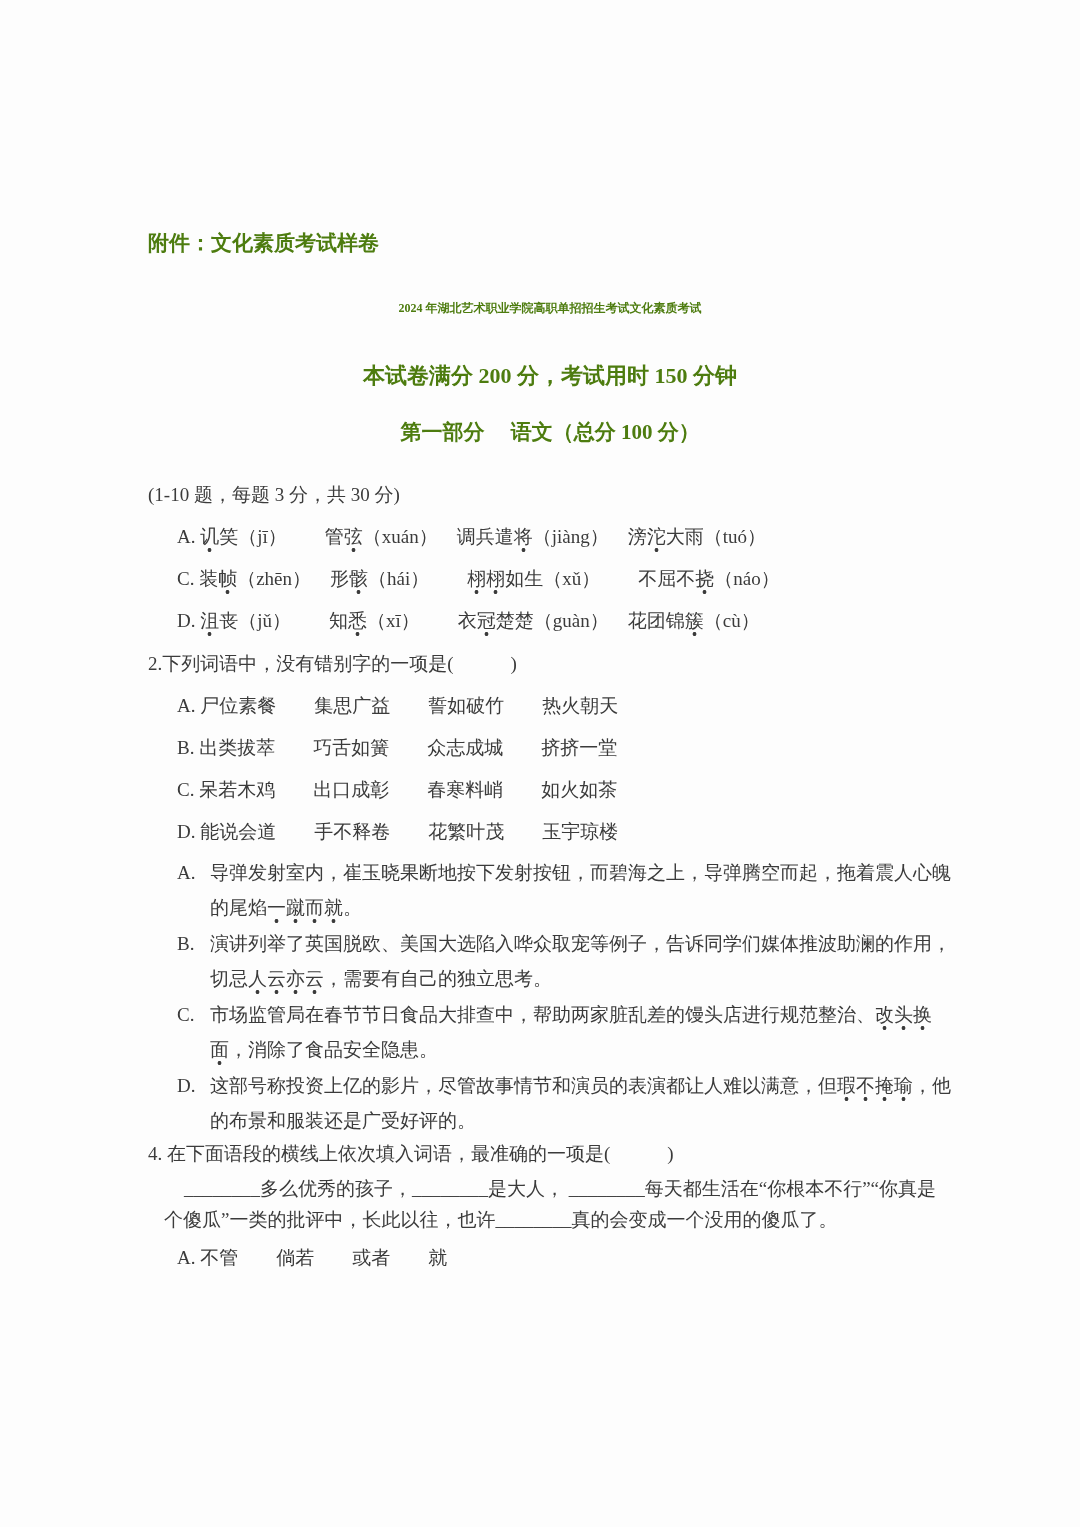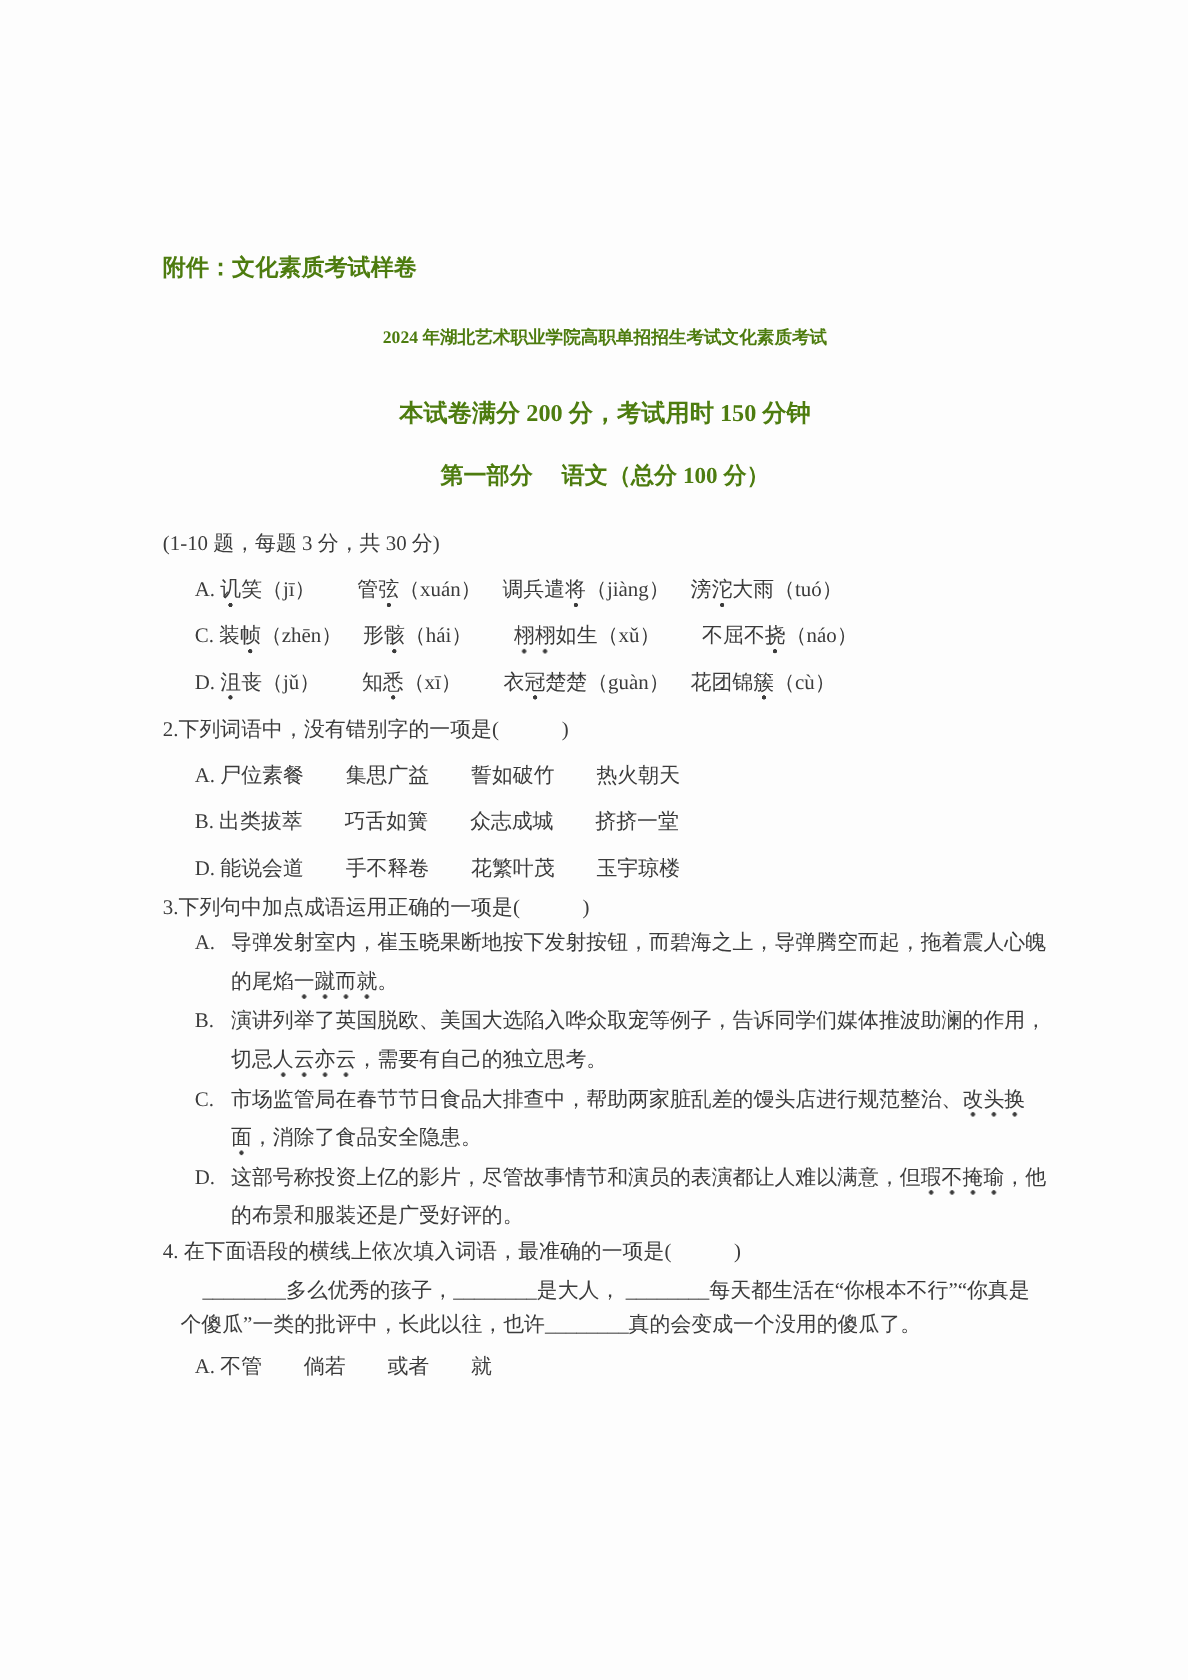--- a/index.html
+++ b/index.html
@@ -19,21 +19,21 @@
     top: 230px;
     width: 804px;
     font-size: 19px;
     line-height: 27px;
   }
   .txt { white-space: pre-wrap; }
   .bold { font-weight: bold; color: #4d7c0f; }
   .center { text-align: center; }
 
   .attachment-title { font-size: 21px; line-height: 26px; }
-  .exam-title   { font-size: 16px; line-height: 26px; margin-top: 39px; }
+  .exam-title   { font-size: 12px; line-height: 26px; margin-top: 39px; }
   .score-info   { font-size: 22px; line-height: 26px; margin-top: 42px; }
   .part-title   { font-size: 21px; line-height: 26px; margin-top: 30px; }
   .section-title{ font-size: 22px; line-height: 28px; margin-top: 30px; }
   .section-note { font-size: 19px; line-height: 26px; margin-top: 37px; }
 
   .stem { line-height: 26px; }
   .stem-1 { margin-top: 7px; }
   .stem-2 { margin-top: 17px; }
   .stem-3 { margin-top: 10px; }
   .stem-4 { margin-top: 3px; }
@@ -77,25 +77,25 @@
     <section>
       <div class="optline txt"><span>A. </span><span class="dot">讥</span><span>笑（jī）　　管</span><span class="dot">弦</span><span>（xuán）　调兵遣</span><span class="dot">将</span><span>（jiàng）　滂</span><span class="dot">沱</span><span>大雨（tuó）</span></div>
       <div class="optline txt"><span>C. 装</span><span class="dot">帧</span><span>（zhēn）　形</span><span class="dot">骸</span><span>（hái）　　</span><span class="dot">栩栩</span><span>如生（xǔ）　　不屈不</span><span class="dot">挠</span><span>（náo）</span></div>
       <div class="optline txt"><span>D. </span><span class="dot">沮</span><span>丧（jǔ）　　知</span><span class="dot">悉</span><span>（xī）　　衣</span><span class="dot">冠</span><span>楚楚（guàn）　花团锦</span><span class="dot">簇</span><span>（cù）</span></div>
     </section>
 
     <section>
       <div class="stem stem-2 txt">2.下列词语中，没有错别字的一项是(　　　)</div>
       <div class="optline txt">A. 尸位素餐　　集思广益　　誓如破竹　　热火朝天</div>
       <div class="optline txt">B. 出类拔萃　　巧舌如簧　　众志成城　　挤挤一堂</div>
+      <div class="optline txt">C. 呆若木鸡　　出口成彰　　春寒料峭　　如火如茶</div>
       <div class="optline txt">D. 能说会道　　手不释卷　　花繁叶茂　　玉宇琼楼</div>
     </section>
 
     <section>
-      <div class="stem stem-3 txt">3.下列句中加点成语运用正确的一项是(　　　)</div>
       <div class="hang">
         <span class="olabel txt">A.</span>
         <span class="otext txt"><span>导弹发射室内，崔玉晓果断地按下发射按钮，而碧海之上，导弹腾空而起，拖着震人心魄的尾焰</span><span class="dot">一蹴而就</span><span>。</span></span>
       </div>
       <div class="hang">
         <span class="olabel txt">B.</span>
         <span class="otext txt"><span>演讲列举了英国脱欧、美国大选陷入哗众取宠等例子，告诉同学们媒体推波助澜的作用，切忌</span><span class="dot">人云亦云</span><span>，需要有自己的独立思考。</span></span>
       </div>
       <div class="hang">
         <span class="olabel txt">C.</span>

